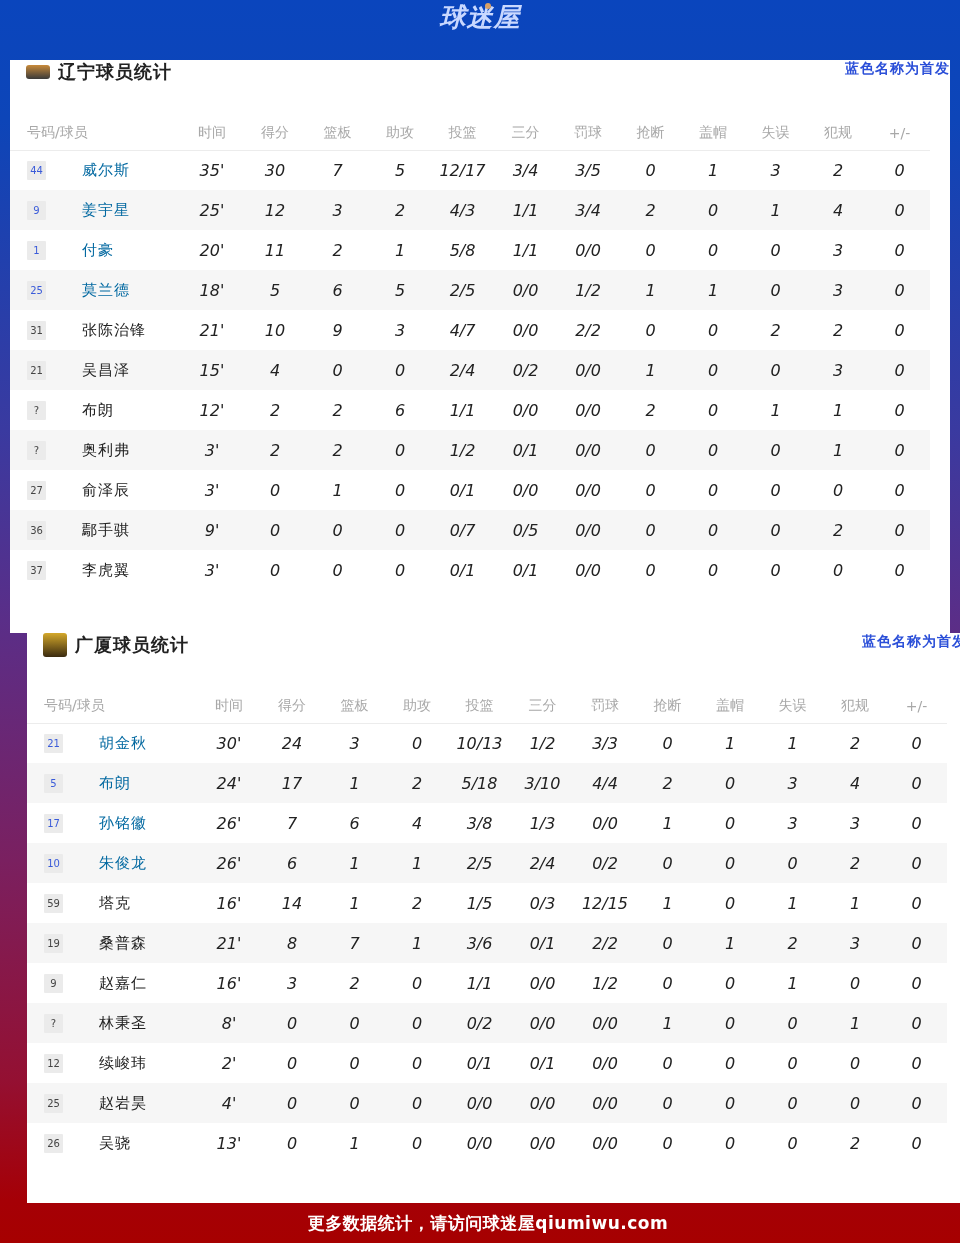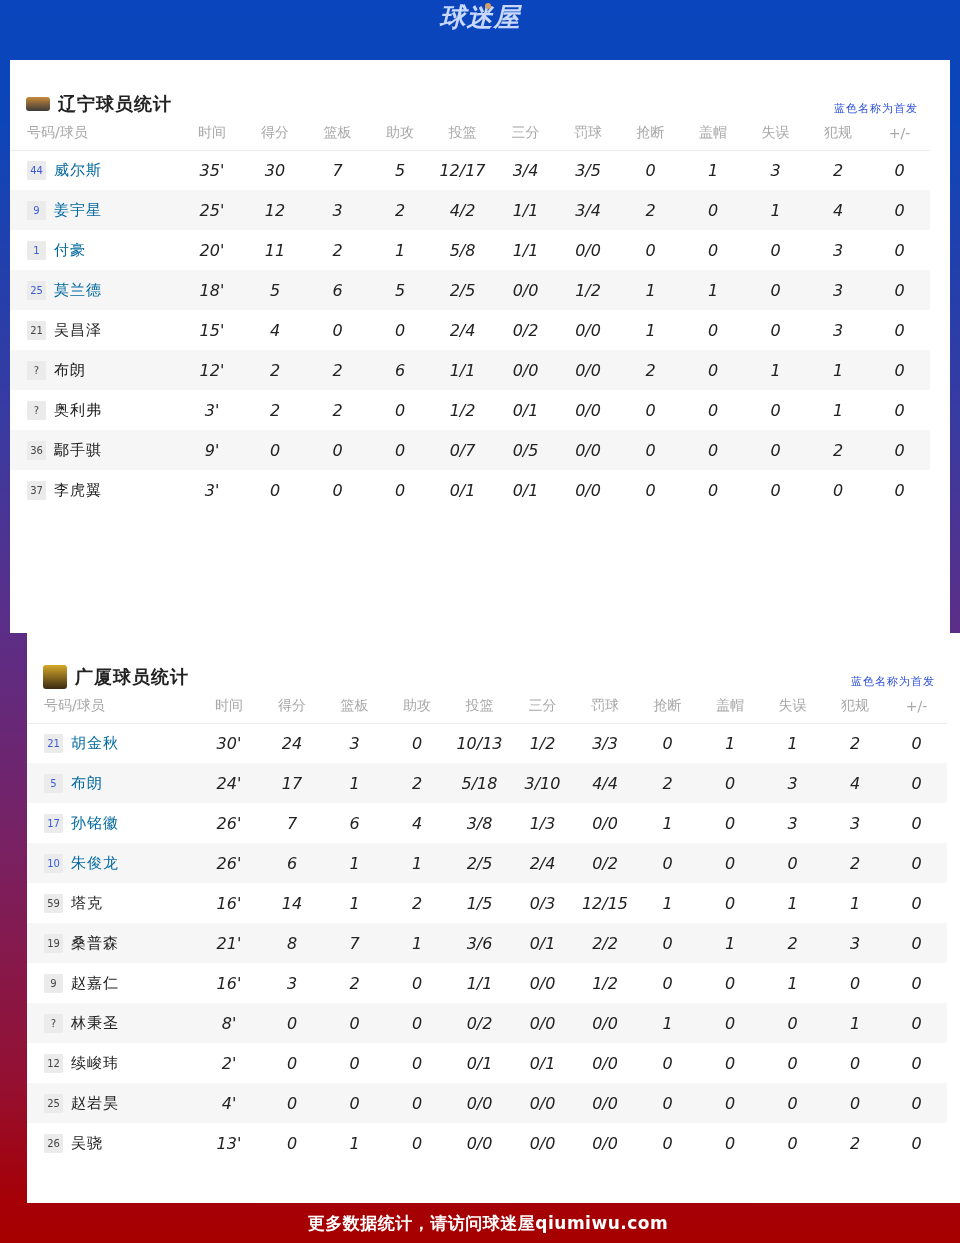--- a/index.html
+++ b/index.html
@@ -21,47 +21,47 @@
     .brand-logo .dot {
       position: absolute; width: 6px; height: 6px; border-radius: 50%;
       background: #d9a066; top: 3px; left: 45px;
     }
     .card {
       position: absolute; left: 10px; width: 940px; background: #ffffff;
     }
     .card.liaoning { top: 60px; height: 573px; }
     .card.guangsha { top: 633px; height: 570px; margin-left: 17px; }
     .team-header {
-      height: 56px; display: flex; align-items: flex-end; justify-content: space-between;
-      padding: 0 32px 0 16px;
+      height: 56px; display: flex; align-items: flex-start; justify-content: space-between;
+      padding: 0 0 0 16px;
     }
     .team-title { display: flex; align-items: center; }
     .team-logo {
       width: 24px; height: 22px; margin-right: 8px; border-radius: 3px;
       display: flex; align-items: center; justify-content: center;
       font-size: 7px; font-weight: bold; color: #fff;
     }
     .team-logo.ln { background: linear-gradient(180deg,#c88a3a,#3a3a3a); width: 24px; height: 14px; }
     .team-logo.gs { background: linear-gradient(180deg,#d4a82a,#3a2a10); width: 24px; height: 24px; }
     .team-name { font-size: 18px; font-weight: bold; color: #222; letter-spacing: 1px; }
-    .starter-note { font-size: 11px; color: #2b4fd8; font-weight: normal; letter-spacing: 1px; }
+    .starter-note { font-size: 14px; color: #2b4fd8; font-weight: bold; letter-spacing: 1px; }
     table { width: 920px; border-collapse: collapse; table-layout: fixed; }
     thead tr { height: 34px; border-bottom: 1px solid #ececec; }
     th {
       font-size: 14px; font-weight: normal; color: #a8a8a8; text-align: center;
     }
     th.col-player { text-align: left; padding-left: 17px; }
     tbody tr { height: 40px; }
     tbody tr:nth-child(even) { background: #f6f6f6; }
     td {
       font-size: 16px; color: #222; text-align: center; font-style: italic;
       font-family: "DejaVu Sans", sans-serif;
     }
     td.col-player { text-align: left; padding-left: 17px; font-style: normal; }
-    .player-cell { display: flex; align-items: center; }
+    .player-cell { display: flex; align-items: center; gap: 28px; }
     .jersey {
       display: inline-flex; align-items: center; justify-content: center;
       width: 19px; height: 19px; background: #ebebeb; font-size: 10px; color: #444;
       font-style: normal; margin-right: 8px; border-radius: 1px;
     }
     .jersey.starter { color: #3a5bd9; }
     .pname { font-size: 15px; color: #222; letter-spacing: 1px; }
     .pname.starter { color: #0369a1; }
     .footer {
       position: absolute; left: 8px; top: 1203px; width: 960px; height: 40px;
@@ -145,21 +145,21 @@
           <td class="col-player">
             <div class="player-cell">
               <span class="jersey starter">9</span>
               <span class="pname starter">姜宇星</span>
             </div>
           </td>
           <td>25'</td>
           <td>12</td>
           <td>3</td>
           <td>2</td>
-          <td>4/2</td>
+          <td>4/3</td>
           <td>1/1</td>
           <td>3/4</td>
           <td>2</td>
           <td>0</td>
           <td>1</td>
           <td>4</td>
           <td>0</td>
         </tr>
         <tr>
           <td class="col-player">
@@ -197,20 +197,40 @@
           <td>1/2</td>
           <td>1</td>
           <td>1</td>
           <td>0</td>
           <td>3</td>
           <td>0</td>
         </tr>
         <tr>
           <td class="col-player">
             <div class="player-cell">
+              <span class="jersey">31</span>
+              <span class="pname">张陈治锋</span>
+            </div>
+          </td>
+          <td>21'</td>
+          <td>10</td>
+          <td>9</td>
+          <td>3</td>
+          <td>4/7</td>
+          <td>0/0</td>
+          <td>2/2</td>
+          <td>0</td>
+          <td>0</td>
+          <td>2</td>
+          <td>2</td>
+          <td>0</td>
+        </tr>
+        <tr>
+          <td class="col-player">
+            <div class="player-cell">
               <span class="jersey">21</span>
               <span class="pname">吴昌泽</span>
             </div>
           </td>
           <td>15'</td>
           <td>4</td>
           <td>0</td>
           <td>0</td>
           <td>2/4</td>
           <td>0/2</td>
@@ -252,20 +272,40 @@
           <td>2</td>
           <td>2</td>
           <td>0</td>
           <td>1/2</td>
           <td>0/1</td>
           <td>0/0</td>
           <td>0</td>
           <td>0</td>
           <td>0</td>
           <td>1</td>
+          <td>0</td>
+        </tr>
+        <tr>
+          <td class="col-player">
+            <div class="player-cell">
+              <span class="jersey">27</span>
+              <span class="pname">俞泽辰</span>
+            </div>
+          </td>
+          <td>3'</td>
+          <td>0</td>
+          <td>1</td>
+          <td>0</td>
+          <td>0/1</td>
+          <td>0/0</td>
+          <td>0/0</td>
+          <td>0</td>
+          <td>0</td>
+          <td>0</td>
+          <td>0</td>
           <td>0</td>
         </tr>
         <tr>
           <td class="col-player">
             <div class="player-cell">
               <span class="jersey">36</span>
               <span class="pname">鄢手骐</span>
             </div>
           </td>
           <td>9'</td>

